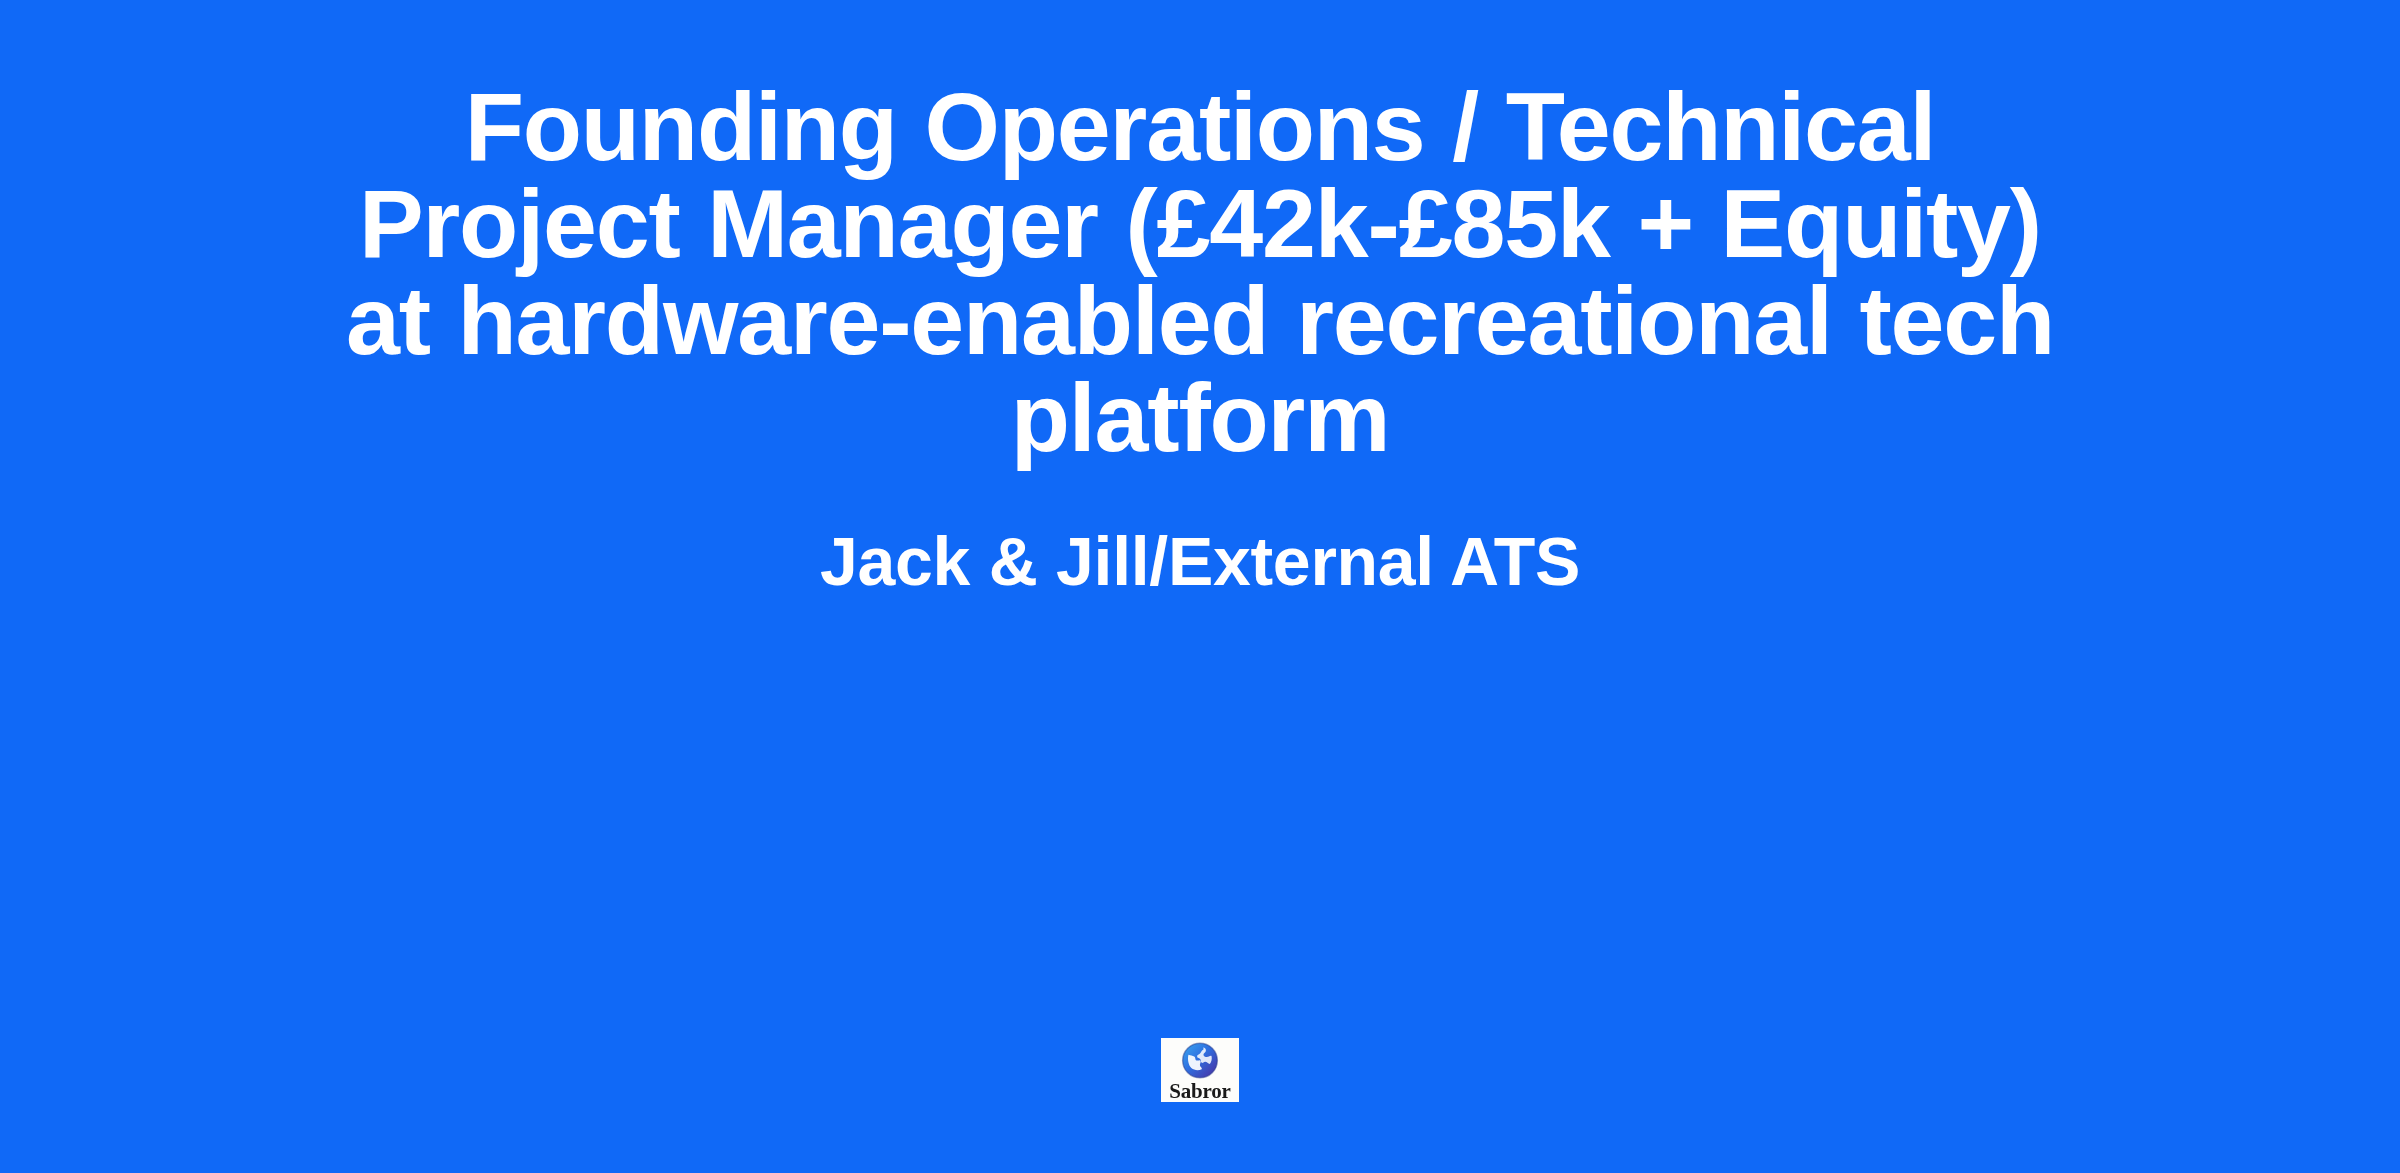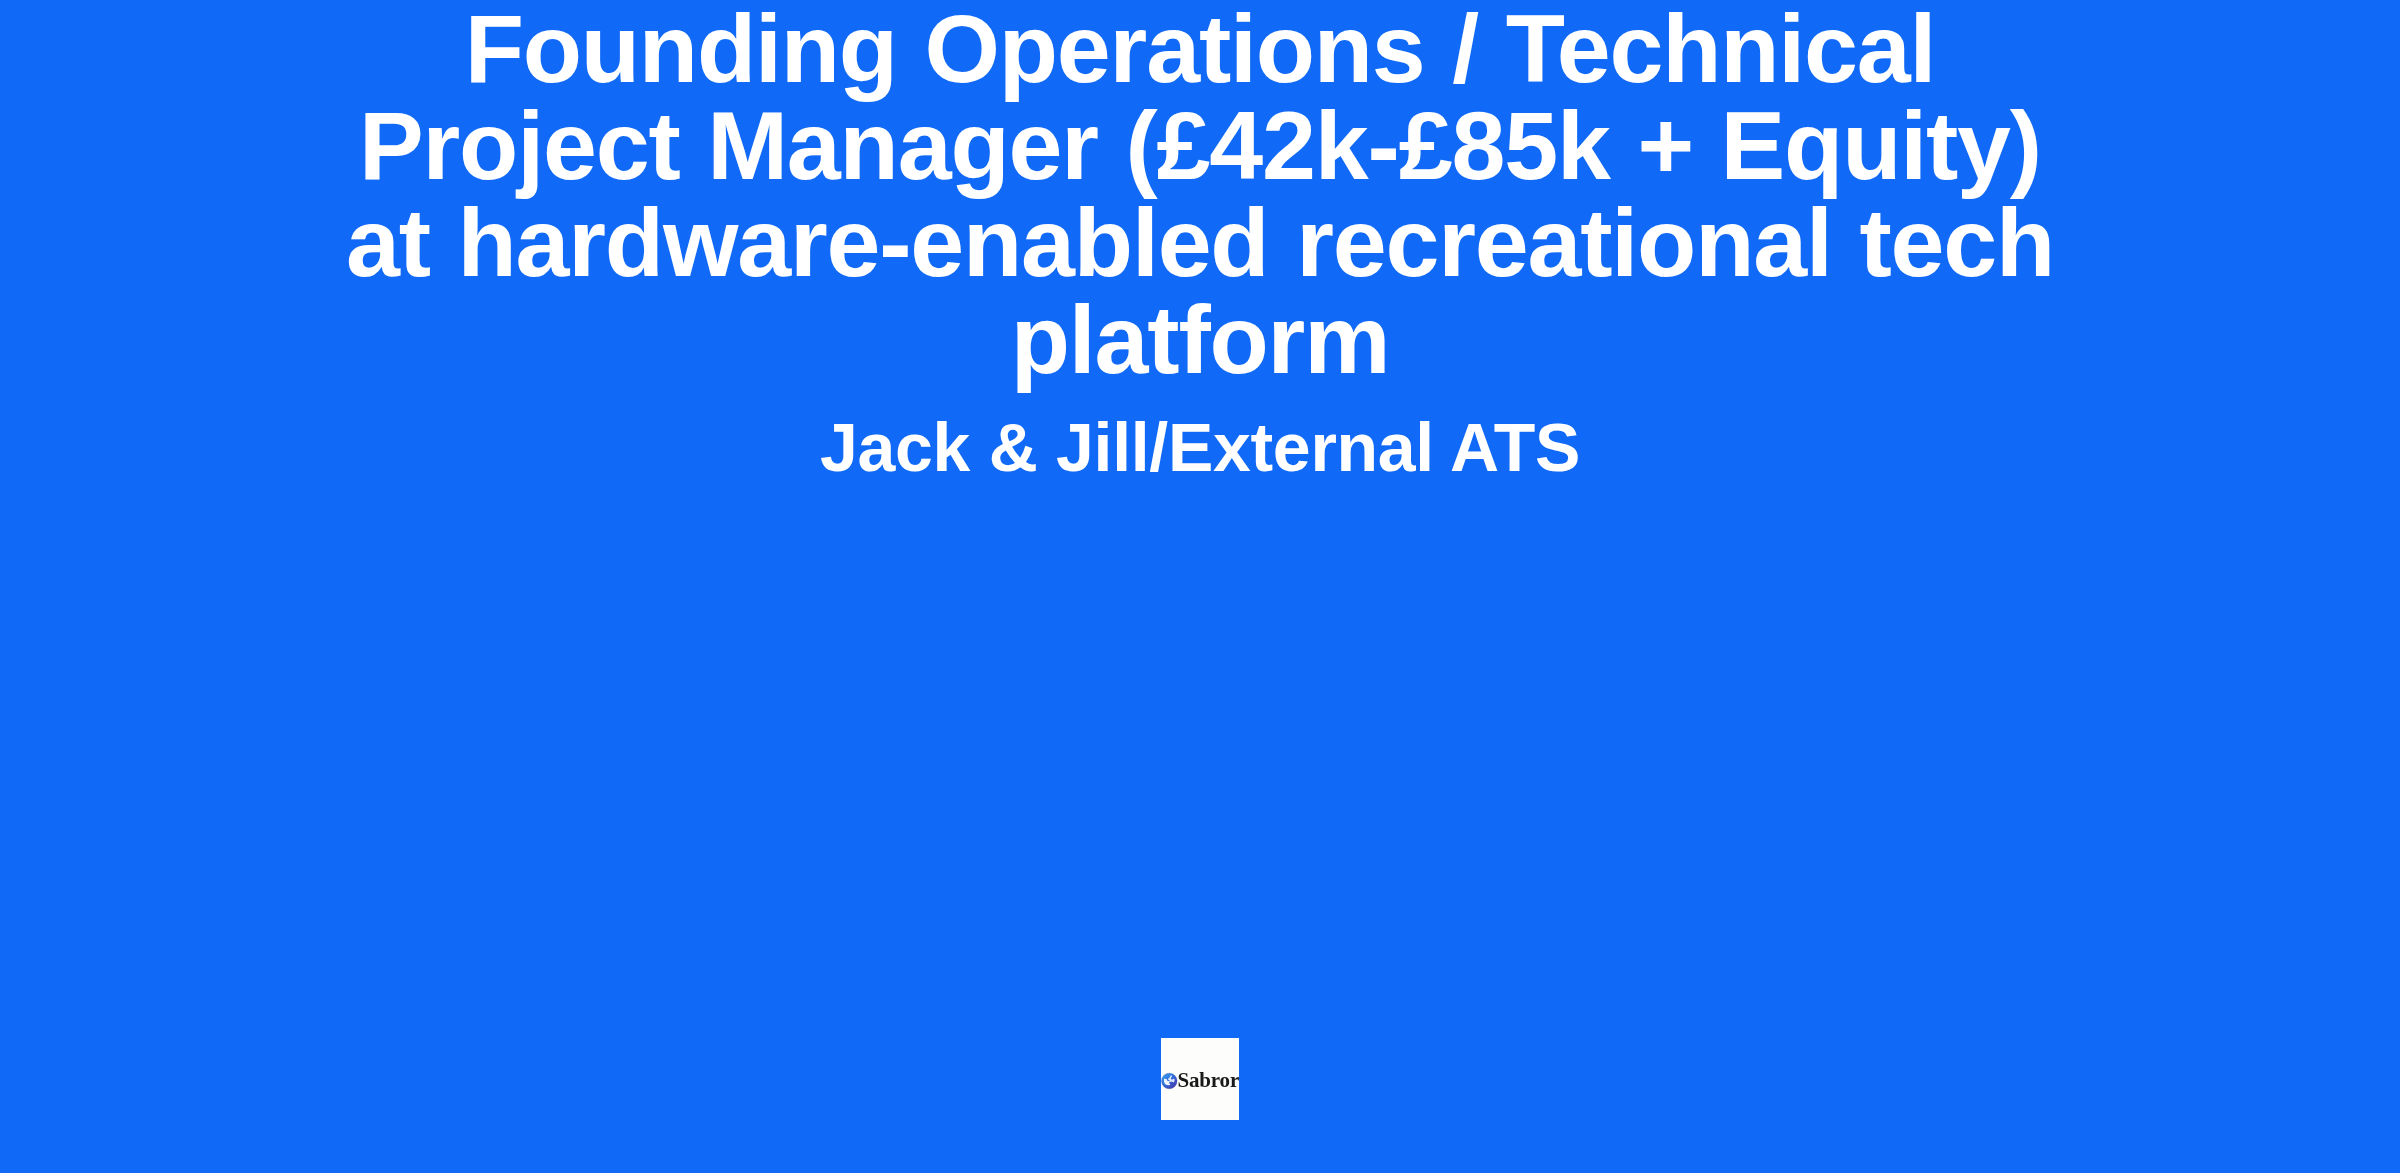--- a/index.html
+++ b/index.html
@@ -21,20 +21,22 @@
     box-sizing: border-box;
     display: flex;
     flex-direction: column;
     align-items: center;
   }
   .hero {
     width: 100%;
     display: flex;
     flex-direction: column;
     align-items: center;
+    padding-top: 78px;
+    gap: 36px;
   }
   .job-title {
     margin: 0;
     width: 1760px;
     text-align: center;
     color: #ffffff;
     font-family: "Liberation Sans", sans-serif;
     font-weight: bold;
     font-size: 97px;
     line-height: 1.0;
@@ -56,24 +58,24 @@
   .logo-wrap {
     position: absolute;
     left: 0;
     right: 0;
     top: 1038px;
     display: flex;
     justify-content: center;
   }
   .logo-card {
     width: 78px;
-    height: 82px;
+    height: 64px;
     background: #fdfdfb;
     display: flex;
-    flex-direction: row;
+    flex-direction: column;
     align-items: center;
     justify-content: center;
     padding: 0;
     box-sizing: border-box;
   }
   .logo-globe {
     width: 42px;
     height: 42px;
     border-radius: 50%;
     margin-top: 4px;

